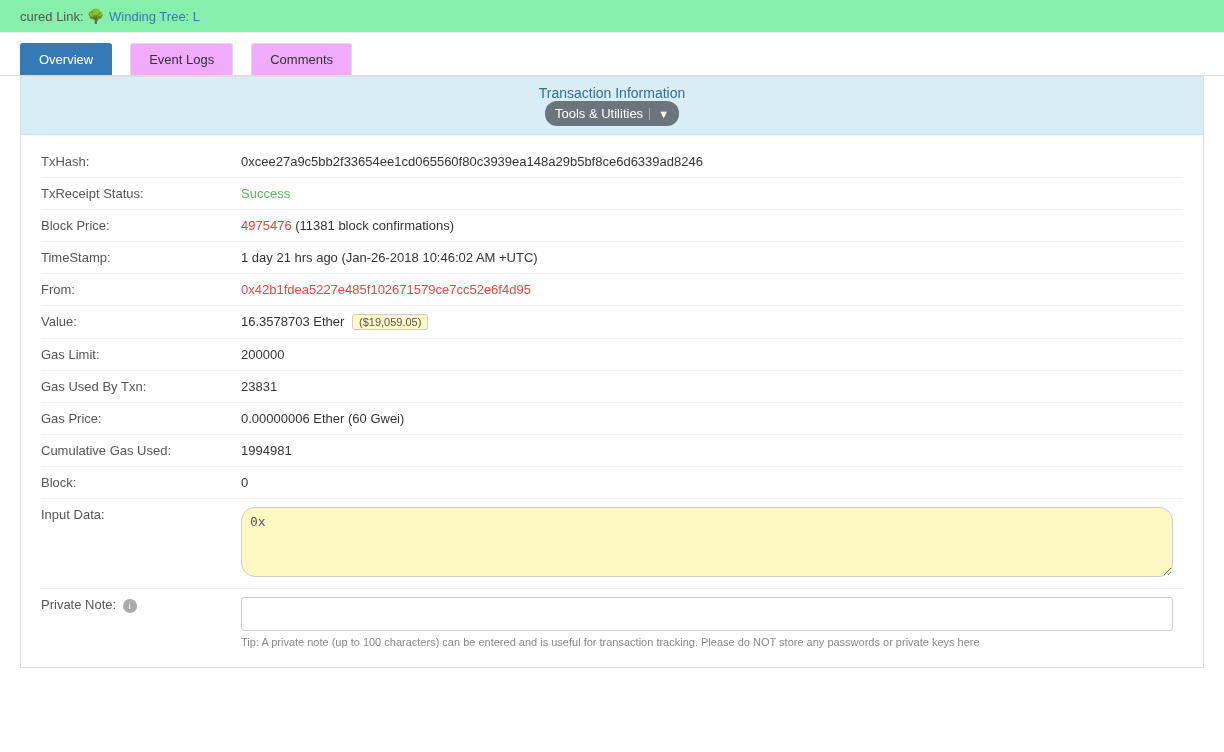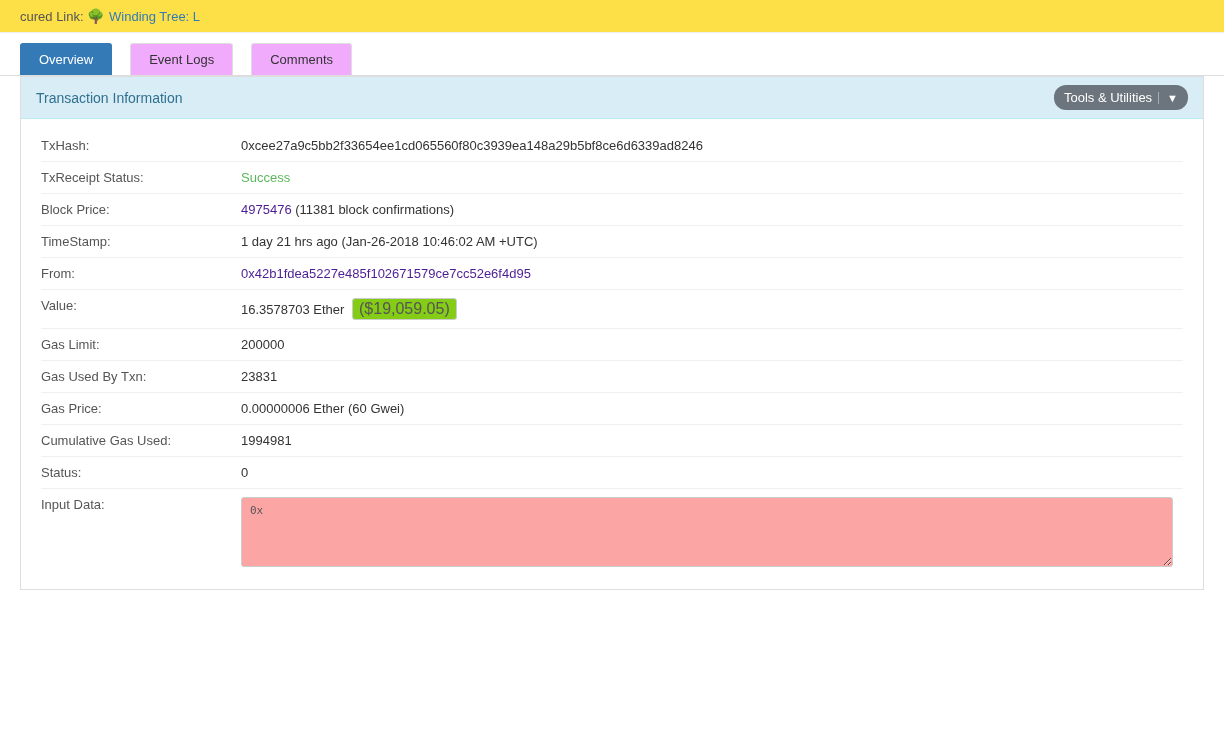--- a/index.html
+++ b/index.html
@@ -39,20 +39,21 @@
       border: 1px solid #ddd;
       margin: 0 0 10px 0;
     }
     .panel-header {
       background: #d9edf7;
       border-bottom: 1px solid #bce8f1;
       padding: 8px 15px;
       display: flex;
       align-items: center;
       justify-content: space-between;
+      flex-direction: column;
     }
     .panel-header-title {
       color: #31708f;
       font-size: 14px;
       font-weight: normal;
     }
     .tools-btn {
       display: flex;
       align-items: center;
       background: #6c757d;
@@ -88,58 +89,58 @@
       width: 200px;
       color: #555;
       font-weight: normal;
       white-space: nowrap;
     }
     .info-table .value-col {
       color: #333;
       word-break: break-all;
     }
     .link-blue {
-      color: #4c1d95;
+      color: #ef4444;
       text-decoration: none;
     }
     .success-text {
       color: #5cb85c;
     }
     .badge-usd {
       display: inline-block;
       border: 1px solid #ccc;
       border-radius: 3px;
       padding: 1px 6px;
-      font-size: 16px;
-      background: #84cc16;
+      font-size: 11px;
+      background: #fef9c3;
       color: #555;
       margin-left: 4px;
     }
     .verified-icon {
       display: inline-block;
       width: 16px;
       height: 16px;
       background: #5cb85c;
       border-radius: 50%;
       color: #fff;
       font-size: 10px;
       text-align: center;
       line-height: 16px;
       margin-left: 4px;
       vertical-align: middle;
     }
     .input-data-area {
       width: 100%;
       height: 70px;
       border: 1px solid #ccc;
-      border-radius: 3px;
+      border-radius: 14px;
       padding: 6px 8px;
-      font-size: 11px;
+      font-size: 13px;
       font-family: monospace;
-      background: #fca5a5;
+      background: #fef9c3;
       resize: vertical;
       color: #555;
     }
     .private-note-input {
       width: 100%;
       height: 34px;
       border: 1px solid #ccc;
       border-radius: 3px;
       padding: 4px 8px;
       font-size: 13px;
@@ -172,21 +173,21 @@
     .winding-tree-link a {
       color: #337ab7;
       text-decoration: none;
     }
     .tree-icon {
       font-size: 14px;
     }
     .page-top {
       padding: 8px 20px;
       border-bottom: 1px solid #eee;
-      background: #fde047;
+      background: #86efac;
     }
     .main-wrapper {
       padding: 0 20px;
     }
   </style>
 </head>
 <body>
 
 <div class="page-top">
   <span class="winding-tree-link">
@@ -273,28 +274,38 @@
             <td class="value-col">0.00000006 Ether (60 Gwei)</td>
           </tr>
 
 
           <tr>
             <td class="label-col">Cumulative Gas Used:</td>
             <td class="value-col">1994981</td>
           </tr>
 
           <tr>
-            <td class="label-col">Status:</td>
+            <td class="label-col">Block:</td>
             <td class="value-col">0</td>
           </tr>
 
           <tr>
             <td class="label-col">Input Data:</td>
             <td class="value-col">
               <textarea class="input-data-area" readonly="" style="">0x</textarea>
             </td>
           </tr>
 
+          <tr>
+            <td class="label-col">
+              <span>Private Note:</span>
+              <span class="info-icon">i</span>
+            </td>
+            <td class="value-col">
+              <input type="text" class="private-note-input" placeholder="" style="">
+              <div class="tip-text">Tip: A private note (up to 100 characters) can be entered and is useful for transaction tracking. Please do NOT store any passwords or private keys here</div>
+            </td>
+          </tr>
         </tbody>
       </table>
     </div>
   </div>
 </div>
 
 </body></html>

